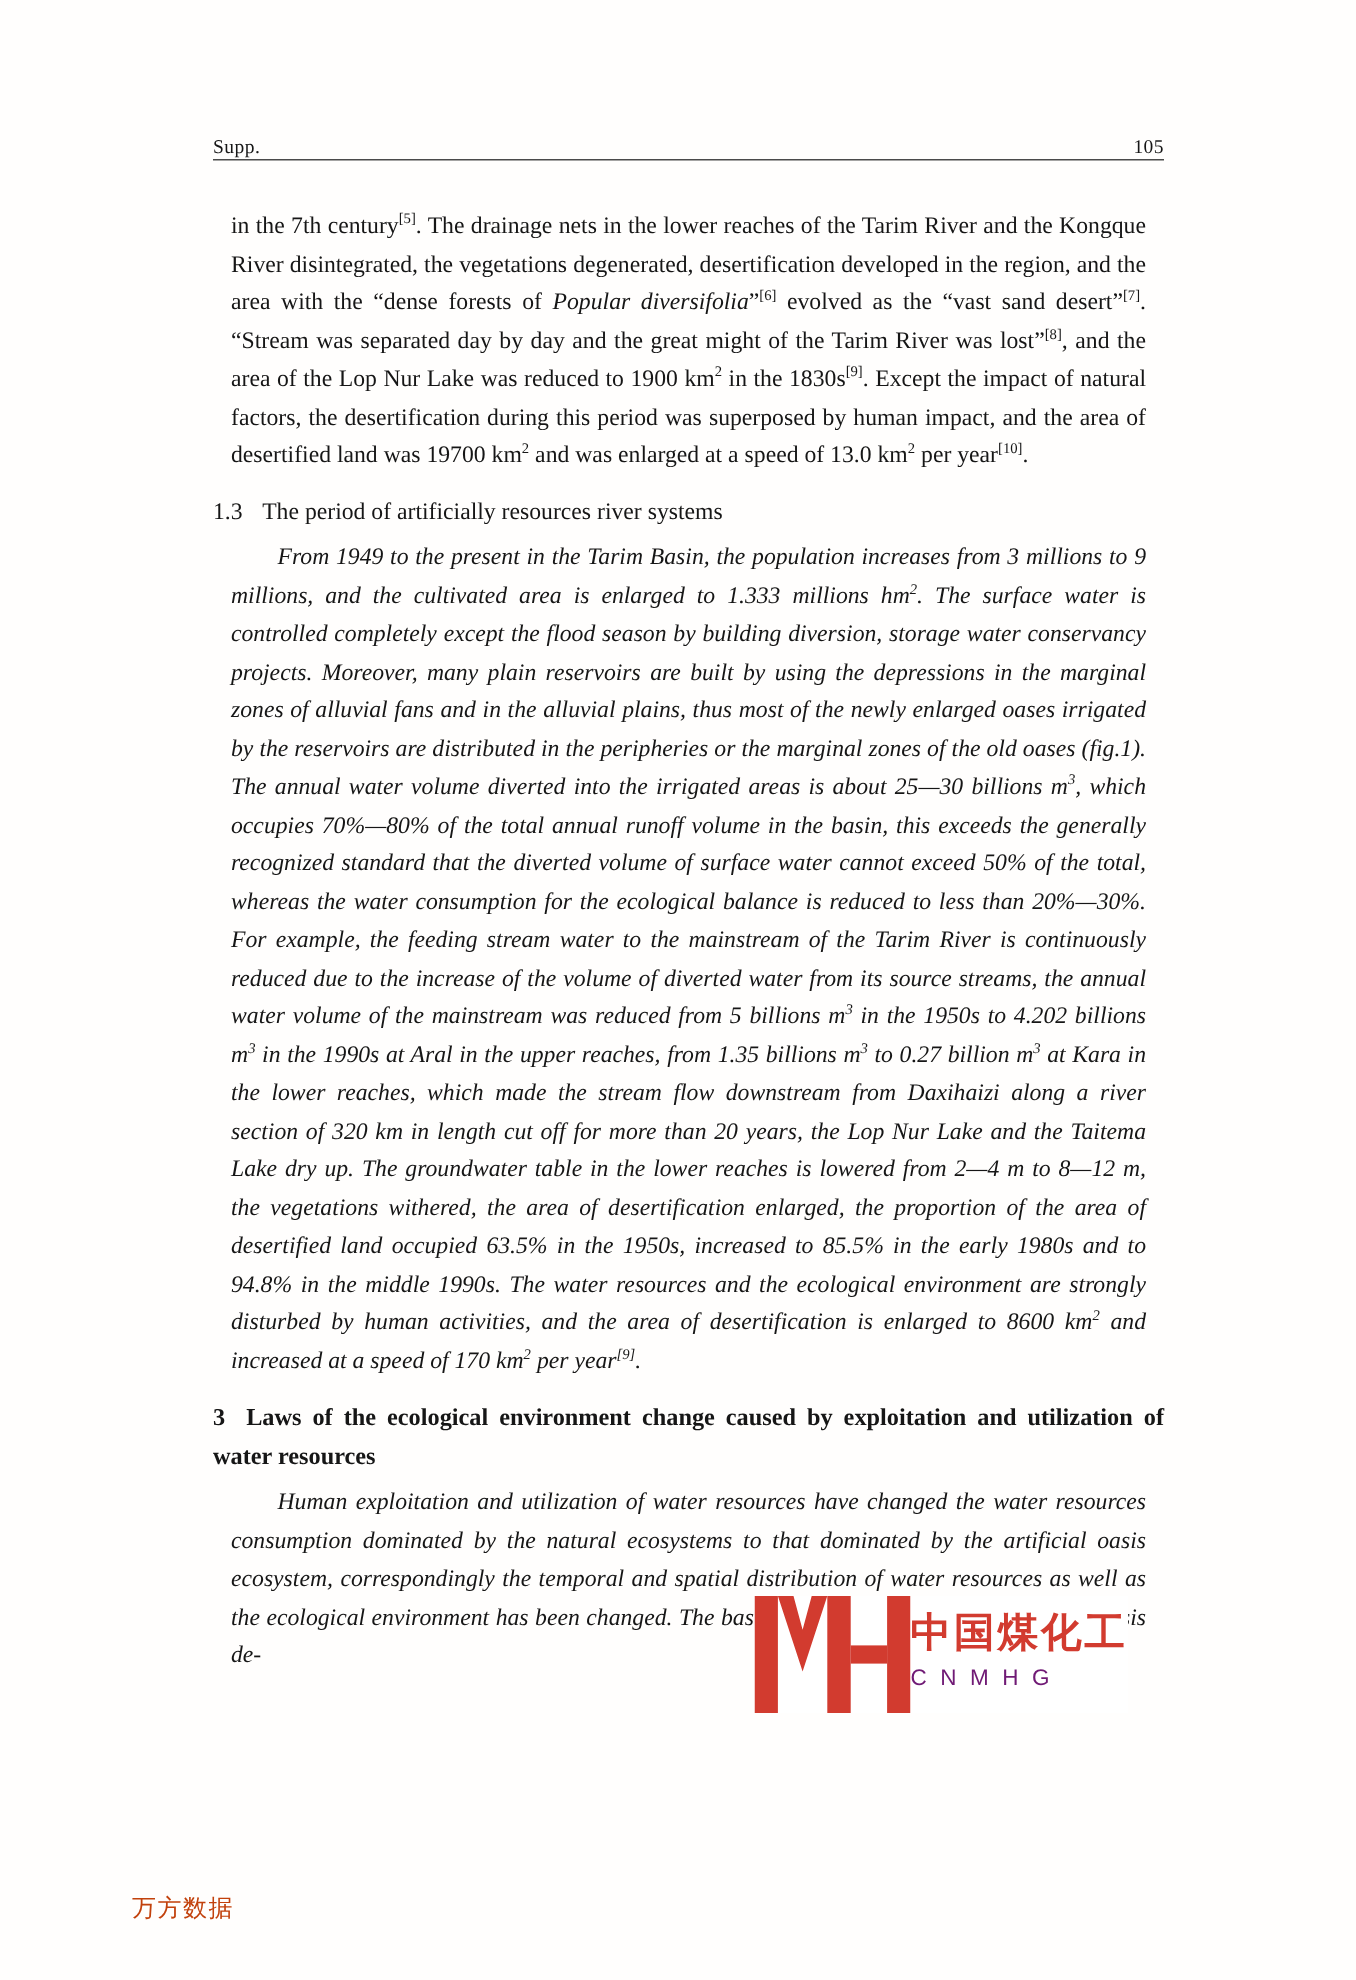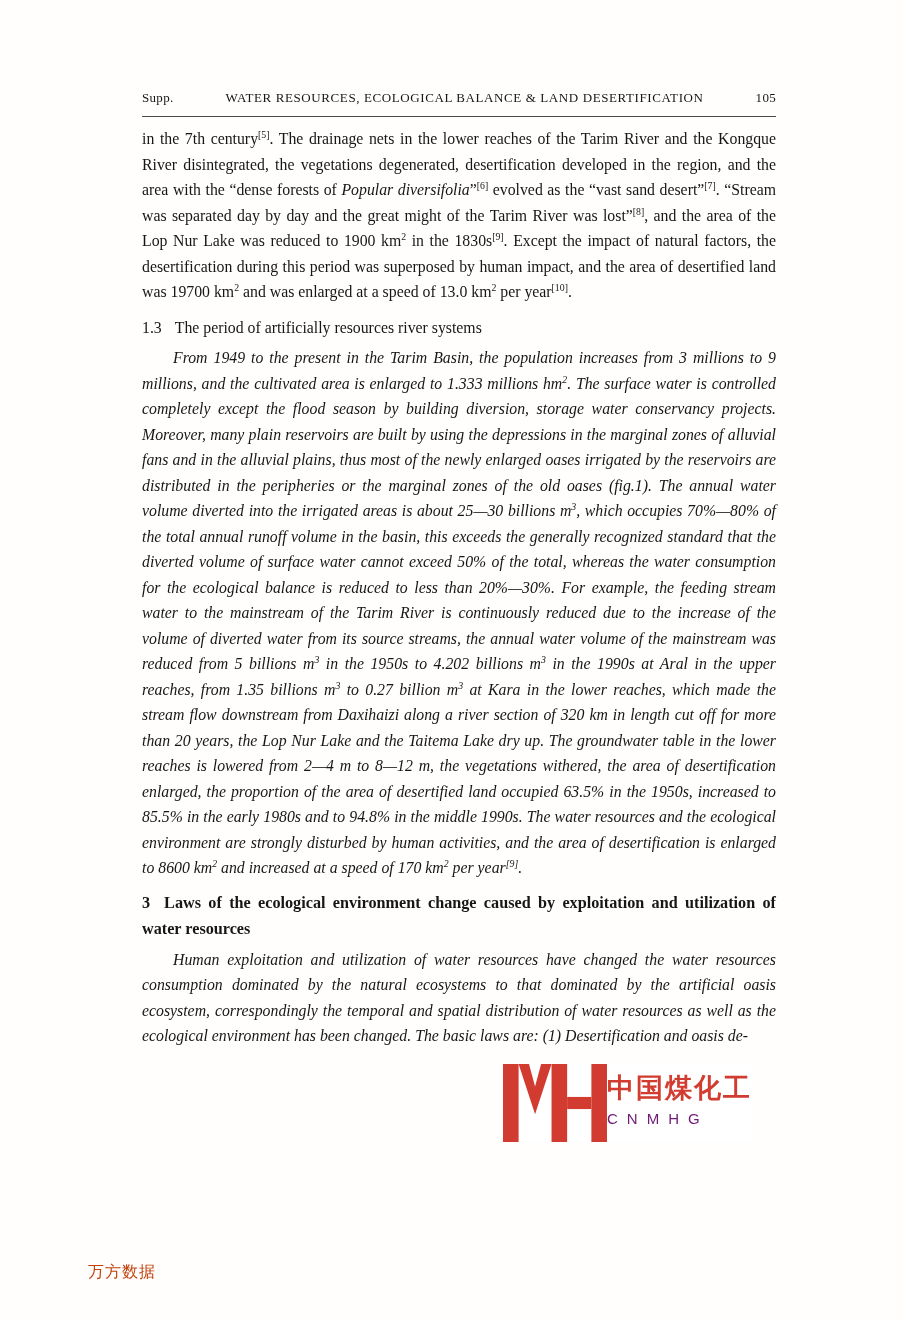--- a/index.html
+++ b/index.html
@@ -7,29 +7,29 @@
   body {
     width:904px; height:1320px; position:relative; overflow:hidden;
     font-family:"Liberation Serif", serif; color:#161616;
   }
   .page { position:absolute; inset:0; background:#fffefd; }
 
   .page-header {
     position:absolute; left:142px; top:90px; width:634px;
     display:flex; justify-content:space-between; align-items:center;
     font-size:13px; letter-spacing:0.3px;
-    border-bottom:1px solid #4a4a4a; padding-bottom:10px;gap:12px;
+    border-bottom:1px solid #4a4a4a; gap:12px;
   }
   .page-header .running-title { font-size:13px; letter-spacing:0.6px; }
 
   .page-body {
     position:absolute; left:142px; top:126px; width:634px;
     font-size:15.8px; line-height:25.5px; text-align:justify;
   }
-  .para { margin:0; }
+  .para { margin:12px; }
   .para.indent { text-indent:31px;font-style:italic; }
   sup { font-size:0.62em; vertical-align:super; line-height:0; }
   i { font-style:italic; }
 
   .subsection {
     margin-top:10px; font-size:15.8px; font-weight:normal; text-align:left;
   }
   .subsection .sec-num { margin-right:13px; }
 
   .section-heading {
@@ -62,21 +62,20 @@
     font-size:16px; color:#c2410c; letter-spacing:1px;
   }
 </style>
 </head>
 <body>
 
 <div class="page">
 
   <header class="page-header">
     <span>Supp.</span>
-    <span class="running-title">WATER RESOURCES, ECOLOGICAL BALANCE &amp; LAND DESERTIFICATION</span>
     <span>105</span>
   </header>
 
   <main class="page-body">
 
     <p class="para">in the 7th century<sup>[5]</sup>. The drainage nets in the lower reaches of the Tarim River and the Kongque River disintegrated, the vegetations degenerated, desertification developed in the region, and the area with the “dense forests of <i>Popular diversifolia</i>”<sup>[6]</sup> evolved as the “vast sand desert”<sup>[7]</sup>. “Stream was separated day by day and the great might of the Tarim River was lost”<sup>[8]</sup>, and the area of the Lop Nur Lake was reduced to 1900 km<sup>2</sup> in the 1830s<sup>[9]</sup>. Except the impact of natural factors, the desertification during this period was superposed by human impact, and the area of desertified land was 19700 km<sup>2</sup> and was enlarged at a speed of 13.0 km<sup>2</sup> per year<sup>[10]</sup>.</p>
 
     <h3 class="subsection">
       <span class="sec-num">1.3</span><span>The period of artificially resources river systems</span>
     </h3>

